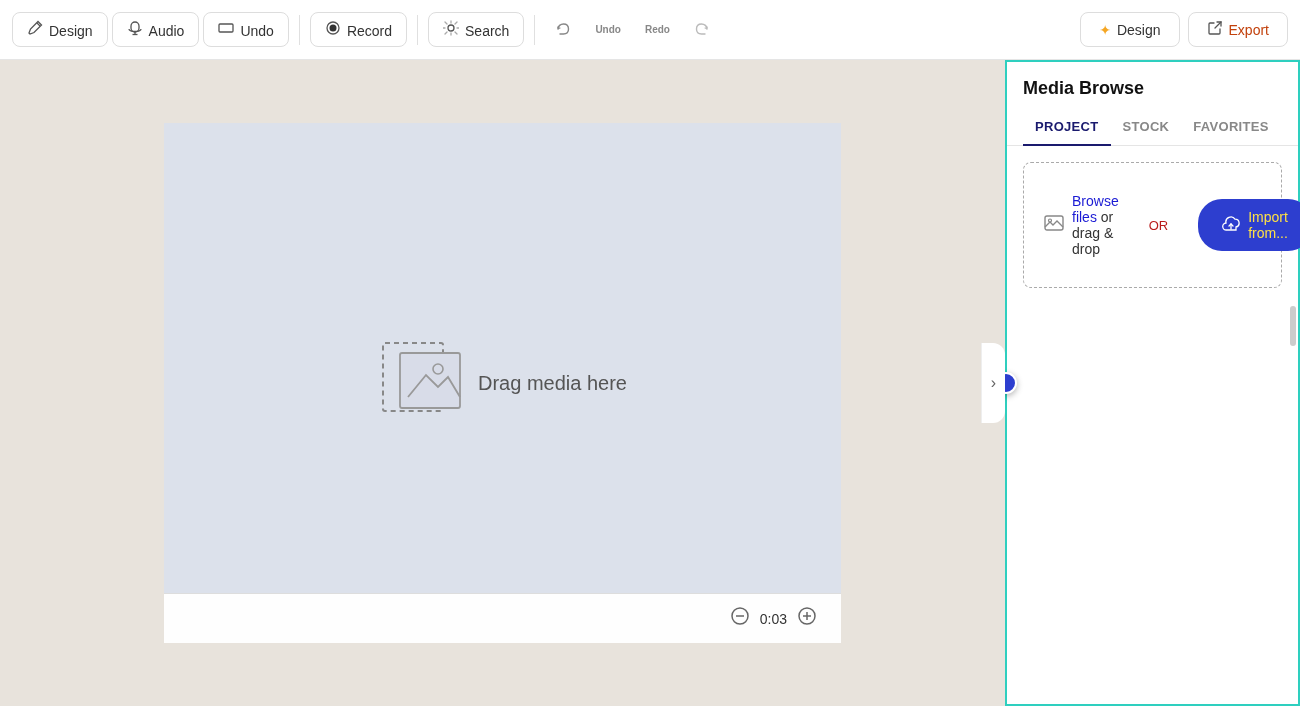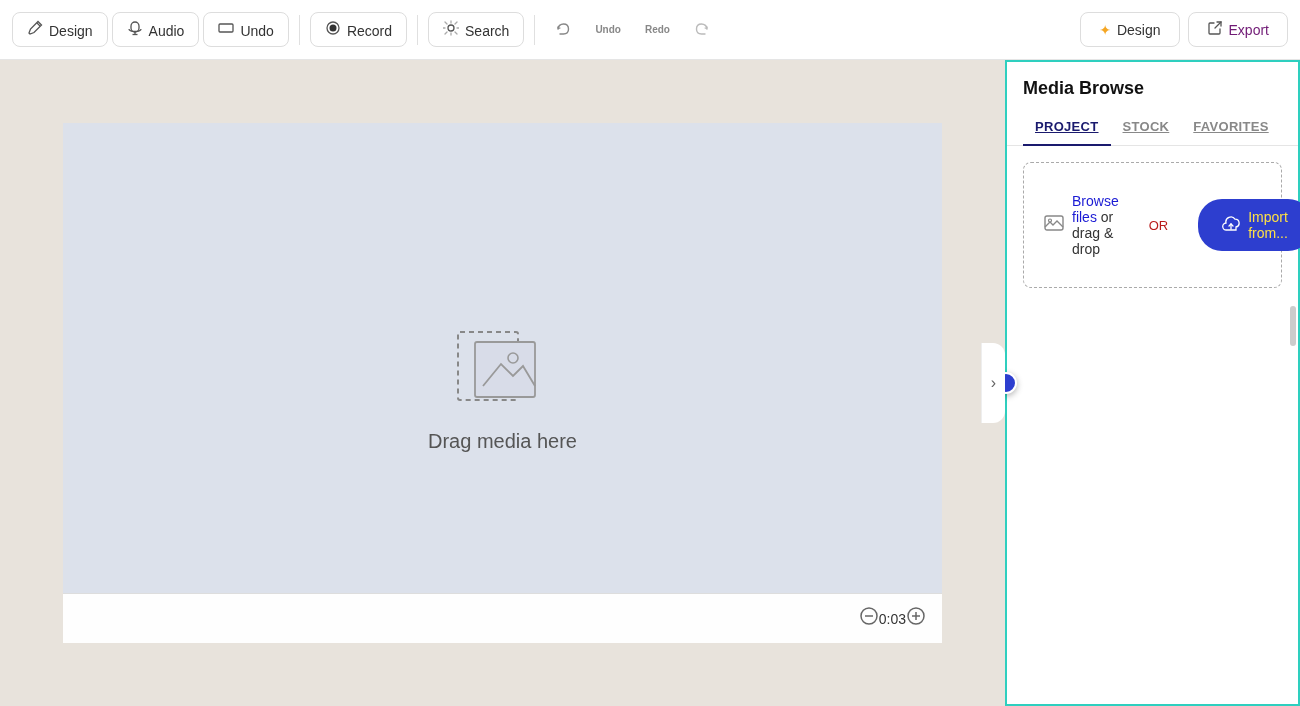--- a/index.html
+++ b/index.html
@@ -25,53 +25,53 @@
       background: transparent; cursor: pointer; font-size: 10px; color: #888; font-weight: bold;
     }
     .toolbar-btn-upgrade {
       display: flex; align-items: center; gap: 6px;
       padding: 7px 18px; border: 1px solid #ddd; border-radius: 8px;
       background: #fff; cursor: pointer; font-size: 14px; color: #333;
     }
     .toolbar-btn-export {
       display: flex; align-items: center; gap: 6px;
       padding: 7px 18px; border: 1px solid #ddd; border-radius: 8px;
-      background: #fff; cursor: pointer; font-size: 14px; color: #701a75;
+      background: #fff; cursor: pointer; font-size: 14px; color: #c2410c;
     }
     .toolbar-right { margin-left: auto; display: flex; gap: 8px; }
 
     
     .main-area {
       display: flex; flex: 1; overflow: hidden;
     }
 
     
     .canvas-area {
       flex: 1; background: #e8e3dc; display: flex; align-items: center; justify-content: center;
       position: relative; overflow: hidden;
     }
     .canvas-inner {
-      width: 879px; height: 520px; background: #dce1eb;
-      display: flex; align-items: center; justify-content: center; flex-direction: column;
+      width: 677px; height: 520px; background: #dce1eb;
+      display: flex; align-items: center; justify-content: center; flex-direction: row;
       position: relative;
     }
     .drag-media-icon {
       width: 100px; height: 100px; position: relative; margin-bottom: 16px;
     }
     .drag-media-icon svg { width: 100%; height: 100%; }
     .drag-media-text {
       font-size: 20px; color: #555; font-weight: 400;
     }
 
     
     .timeline-bar {
       position: absolute; bottom: 0; left: 0; right: 0;
       height: 50px; background: rgba(255,255,255,0.95);
       display: flex; align-items: center; justify-content: flex-end;
-      padding: 0 16px; 
+      padding: 0 24px; gap: 10px;
       border-top: 1px solid #ddd;
     }
     .timeline-time { font-size: 14px; color: #333; }
     .timeline-btn { background: none; border: none; cursor: pointer; color: #666; font-size: 18px; }
 
     
     .collapse-handle {
       width: 24px; background: #fff; border-left: 1px solid #eee;
       display: flex; align-items: center; justify-content: center;
       cursor: pointer; border-radius: 0 12px 12px 0;
@@ -90,21 +90,21 @@
     }
 
     
     .media-tabs {
       display: flex; border-bottom: 1px solid #e5e5e5;
       padding: 0 16px; margin-top: 10px; flex-shrink: 0;
     }
     .media-tab {
       padding: 10px 12px; font-size: 13px; font-weight: 600; color: #888;
       cursor: pointer; border-bottom: 2px solid transparent; margin-bottom: -1px;
-      text-transform: uppercase; letter-spacing: 0.3px; text-decoration: underline;
+      text-transform: uppercase; letter-spacing: 0.3px;
     }
     .media-tab.active { color: #1a1a6e; border-bottom: 2px solid #1a1a6e; }
 
     
     .upload-zone {
       margin: 16px; border: 1.5px dashed #aaa; border-radius: 8px;
       padding: 30px 20px; display: flex; flex-direction: row;
       align-items: center; gap: 12px; cursor: pointer;
     }
     .browse-link { color: #1a1ad4; text-decoration: none; font-size: 14px; }

